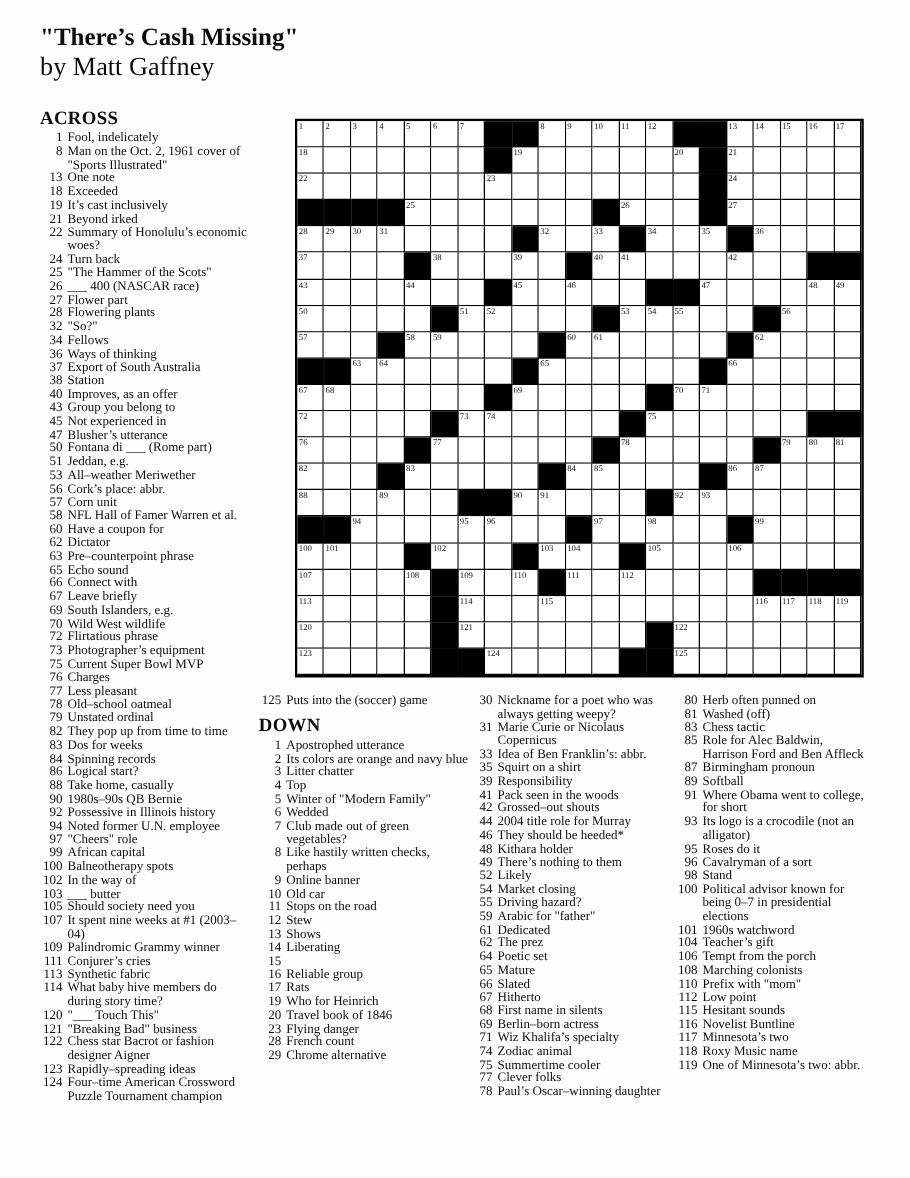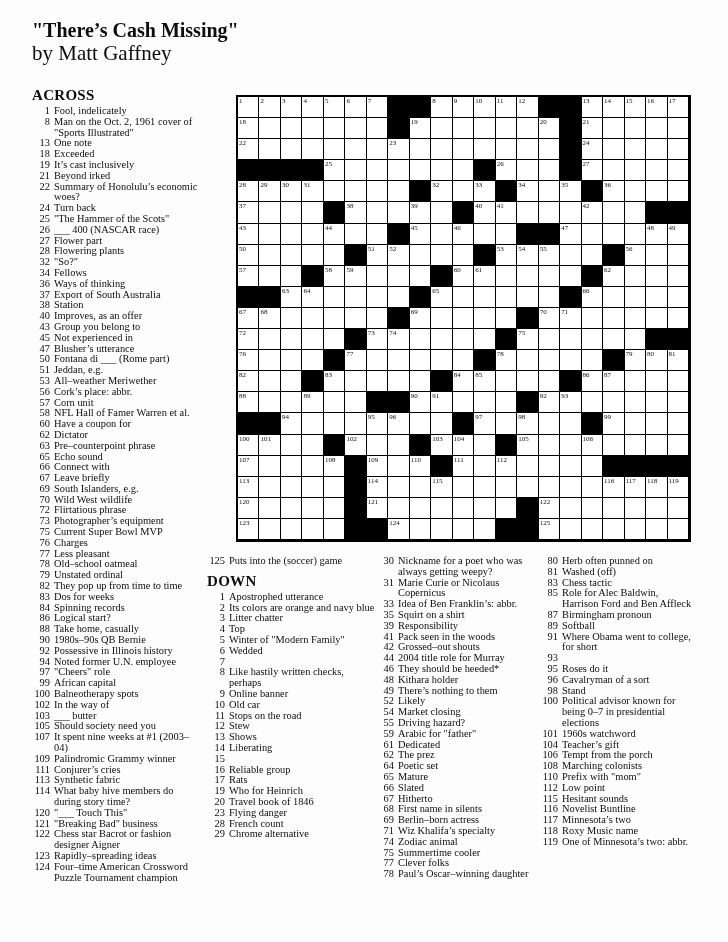--- a/index.html
+++ b/index.html
@@ -1024,20 +1024,21 @@
         <div class="clue">
           <span class="n">5</span>
           <span class="t">Winter of "Modern Family"</span>
         </div>
         <div class="clue">
           <span class="n">6</span>
           <span class="t">Wedded</span>
         </div>
         <div class="clue">
           <span class="n">7</span>
+          <span class="t">Club made out of green vegetables?</span>
         </div>
         <div class="clue">
           <span class="n">8</span>
           <span class="t">Like hastily written checks, perhaps</span>
         </div>
         <div class="clue">
           <span class="n">9</span>
           <span class="t">Online banner</span>
         </div>
         <div class="clue">
@@ -1236,20 +1237,21 @@
         <div class="clue">
           <span class="n">89</span>
           <span class="t">Softball</span>
         </div>
         <div class="clue">
           <span class="n">91</span>
           <span class="t">Where Obama went to college, for short</span>
         </div>
         <div class="clue">
           <span class="n">93</span>
+          <span class="t">Its logo is a crocodile (not an alligator)</span>
         </div>
         <div class="clue">
           <span class="n">95</span>
           <span class="t">Roses do it</span>
         </div>
         <div class="clue">
           <span class="n">96</span>
           <span class="t">Cavalryman of a sort</span>
         </div>
         <div class="clue">

